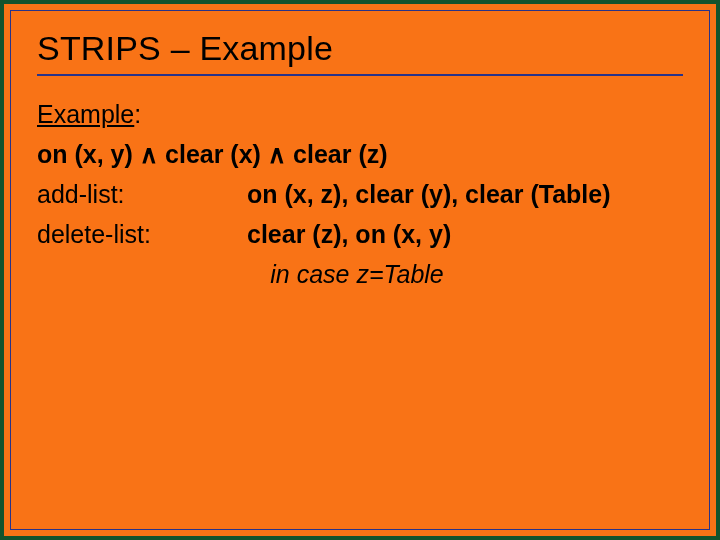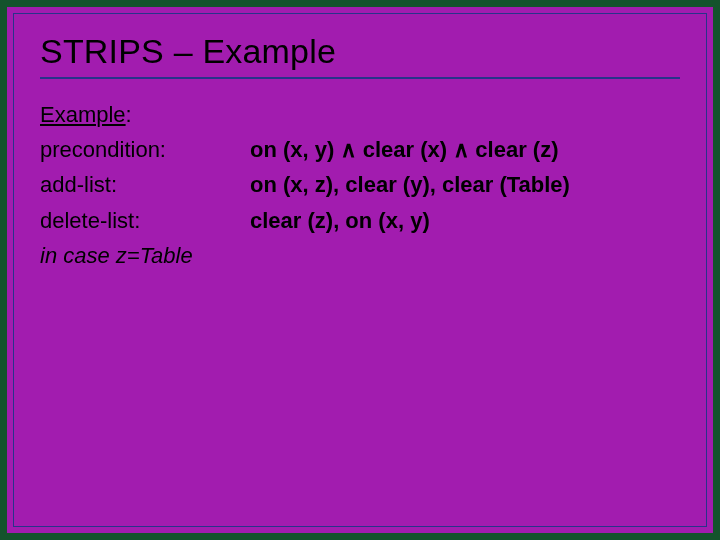--- a/index.html
+++ b/index.html
@@ -8,24 +8,24 @@
     background: #fff;
     font-family: Arial, Helvetica, sans-serif;
     width: 720px;
     height: 540px;
     overflow: hidden;
   }
   .slide {
     box-sizing: border-box;
     width: 720px;
     height: 540px;
-    border: 7px solid #14532d;
+    border: 4px solid #14532d;
     padding: 6px;
     position: relative;
-    background: #a21caf;
+    background: #f97316;
   }
   .inner {
     box-sizing: border-box;
     width: 100%;
     height: 100%;
     border: 1px solid #28338a;
     padding: 18px 26px 20px 26px;
   }
   .title {
     font-size: 34px;
@@ -33,40 +33,40 @@
     margin: 0 0 6px 0;
     font-weight: normal;
     letter-spacing: 0.2px;
   }
   .rule {
     border: none;
     border-top: 2px solid #28338a;
     margin: 0 0 18px 0;
   }
   .body {
-    font-size: 22px;
+    font-size: 25px;
     color: #000;
     line-height: 1.6;
   }
   .example-label {
     text-decoration: underline;
   }
   .row {
     display: flex;
   }
   .label-col {
     width: 210px;
     flex-shrink: 0;
   }
   .val-col {
     flex: 1;
     font-weight: bold;
   }
   .indent-right {
-    text-align: left;
+    text-align: center;
     font-style: italic;
     padding-right: 6px;
   }
   .gap {
     height: 36px;
   }
   .istate-label {
     text-decoration: underline;
   }
 </style>
@@ -80,21 +80,20 @@
     <hr class="rule">
 
     <div class="body">
 
       <div>
         <span class="example-label">Example</span><span>:</span>
       </div>
 
 
       <div class="row">
-        <div class="label-col">precondition:</div>
         <div class="val-col">on (x, y) ∧ clear (x) ∧ clear (z)</div>
       </div>
 
       <div class="row">
         <div class="label-col">add-list:</div>
         <div class="val-col">on (x, z), clear (y), clear (Table)</div>
       </div>
 
       <div class="row">
         <div class="label-col">delete-list:</div>

